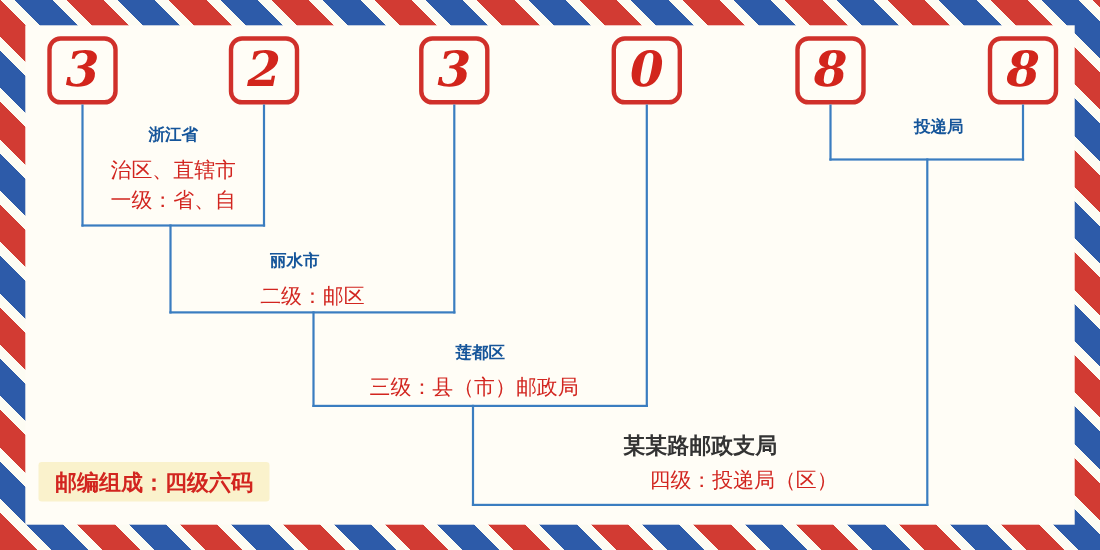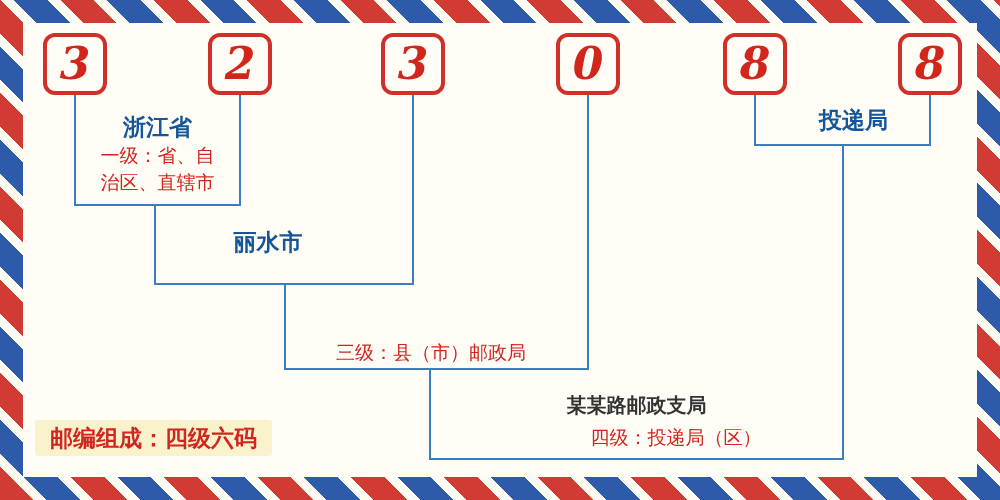--- a/index.html
+++ b/index.html
@@ -21,34 +21,34 @@
     display:flex; align-items:center; justify-content:center;
   }
   .digit-box span {
     font-family:"DejaVu Serif", serif; font-style:italic; font-weight:bold;
     font-size:44px; color:#d2251c; line-height:1;
   }
   .line { position:absolute; background:#3a7dc0; }
   .line.v { width:2px; }
   .line.h { height:2px; }
   .lvl-name {
-    position:absolute; color:#15559a; font-weight:bold; font-size:23px;
+    position:absolute; color:#15559a; font-weight:bold; font-size:15px;
     text-align:center; line-height:1.3; white-space:nowrap;
   }
   .lvl-desc {
     position:absolute; color:#d2251f; font-size:19px; text-align:center;
     line-height:27px; white-space:nowrap;
   }
   .branch-name {
     position:absolute; color:#333; font-weight:bold; font-size:20px;
     text-align:center; white-space:nowrap;
   }
   .note {
     position:absolute; left:35px; top:420px; height:36px;
-    background:#faf2cc; color:#d2251f; font-weight:bold; font-size:23px;
+    background:#faf2cc; color:#d2251f; font-weight:bold; font-size:20px;
     display:flex; align-items:center; padding:4px 15px; border-radius:3px;
     white-space:nowrap;
   }
 </style>
 </head>
 <body>
 
 <div class="stage">
   <div class="inner"></div>
 
@@ -86,26 +86,28 @@
   <div class="line v" style="left:754px;top:95px;height:51px"></div>
   <div class="line v" style="left:929px;top:95px;height:51px"></div>
   <div class="line h" style="left:754px;top:144px;width:177px"></div>
 
   <div class="line v" style="left:842px;top:144px;height:316px"></div>
   <div class="line v" style="left:429px;top:368px;height:92px"></div>
   <div class="line h" style="left:429px;top:458px;width:415px"></div>
 
   <div class="lvl-name" style="left:74px;top:113px;width:167px">浙江省</div>
   <div class="lvl-desc" style="left:64px;top:142px;width:187px">
+    <div>治区、直辖市</div>
     <div>一级：省、自</div>
-    <div>治区、直辖市</div>
   </div>
 
   <div class="lvl-name" style="left:154px;top:228px;width:228px">丽水市</div>
+  <div class="lvl-desc" style="left:154px;top:256px;width:260px">二级：邮区</div>
 
+  <div class="lvl-name" style="left:284px;top:311px;width:305px">莲都区</div>
   <div class="lvl-desc" style="left:284px;top:339px;width:294px">三级：县（市）邮政局</div>
 
   <div class="lvl-name" style="left:754px;top:106px;width:199px">投递局</div>
 
   <div class="branch-name" style="left:430px;top:392px;width:413px">某某路邮政支局</div>
   <div class="lvl-desc" style="left:430px;top:424px;width:492px">四级：投递局（区）</div>
 
   <div class="note">
     <span>邮编组成：四级六码</span>
   </div>

